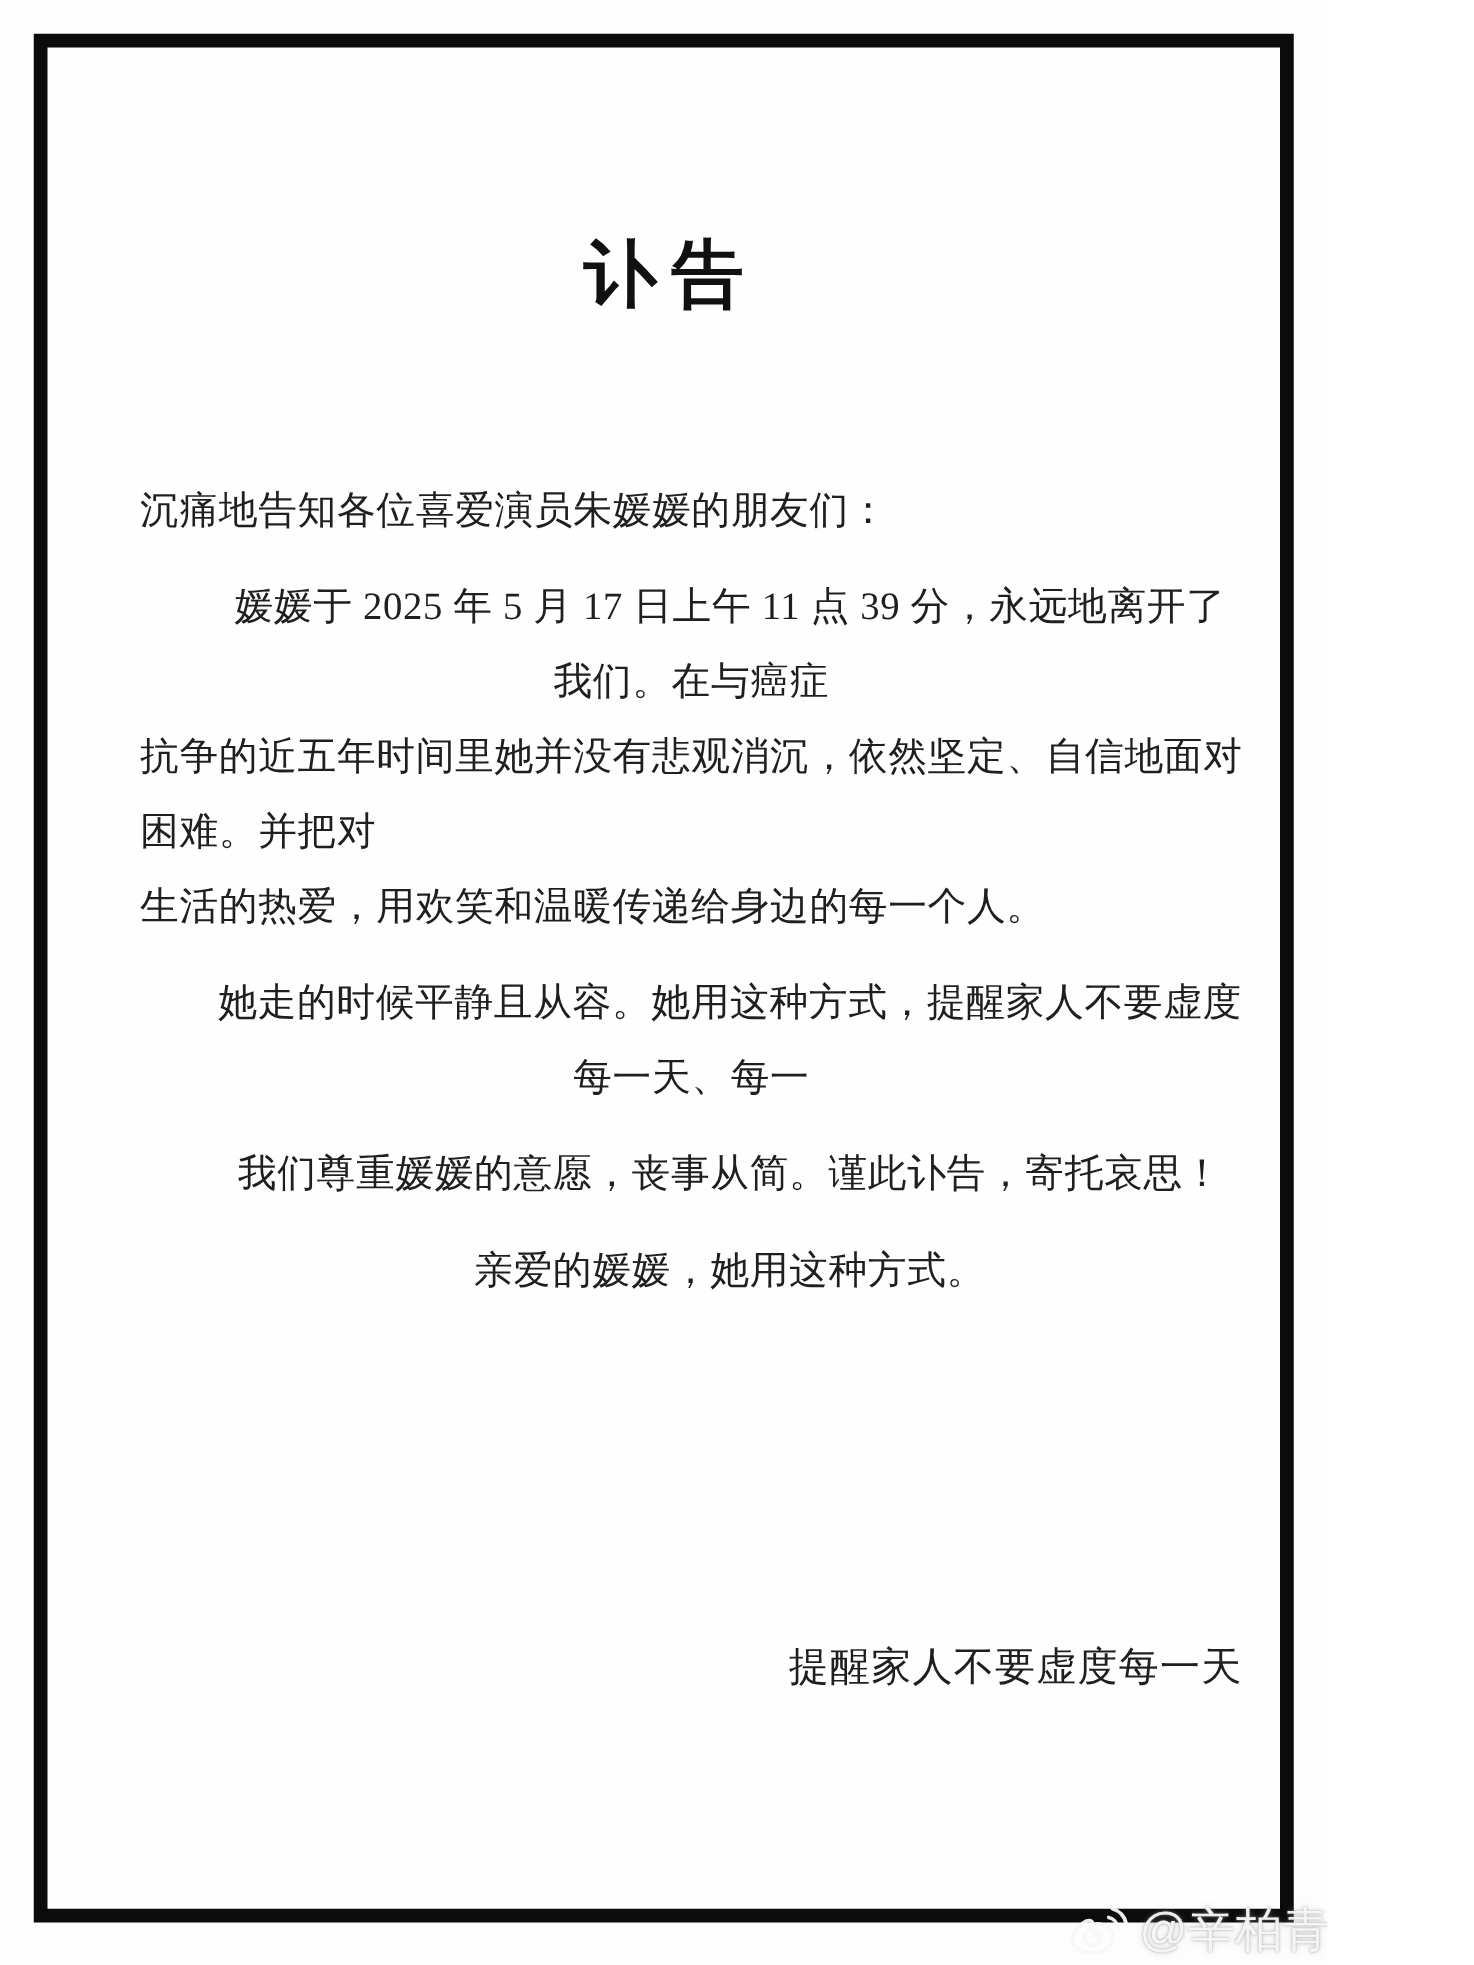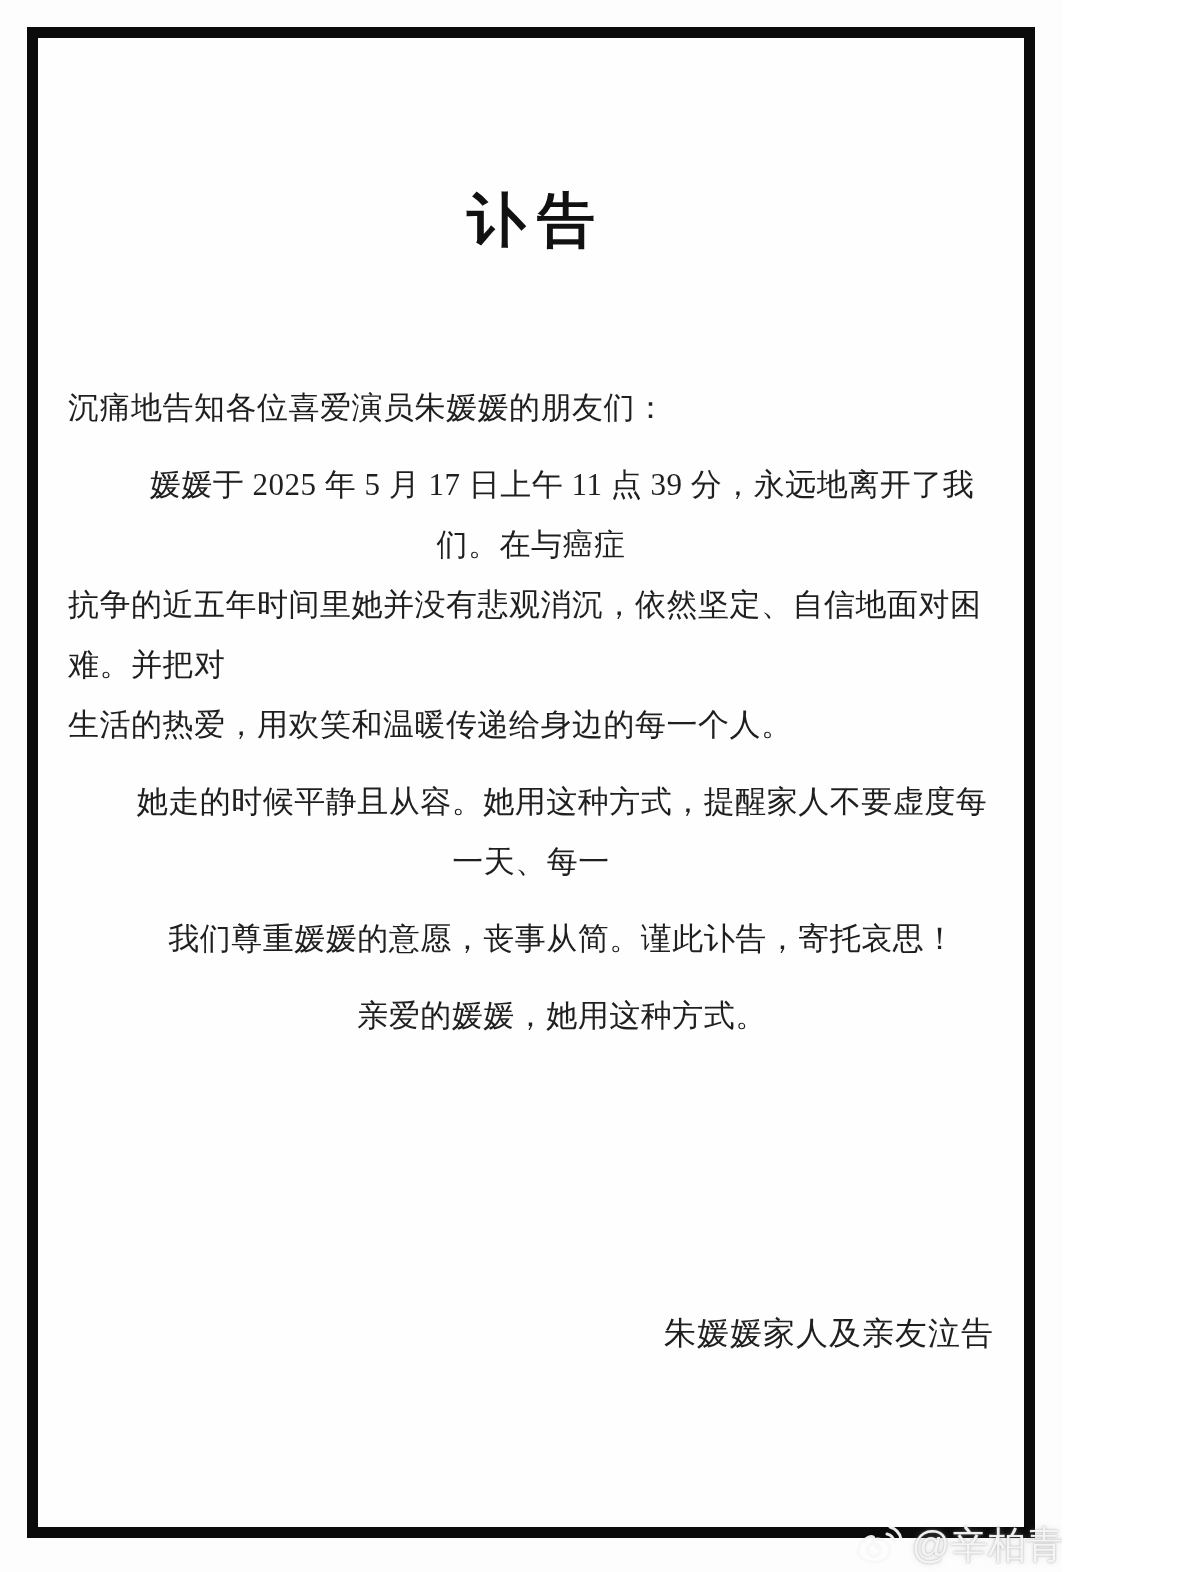--- a/index.html
+++ b/index.html
@@ -32,20 +32,21 @@
     line-height: 60px;
     letter-spacing: 12px;
     text-indent: 12px; 
     color: #111111;
   }
   .doc-body {
     margin-top: 128px;
     font-size: 31px;
     line-height: 60px;
     letter-spacing: 0.5px;
+    margin-left: 44px;
   }
   .para { margin-bottom: 17px; }
   .line { text-align: left; }
   .line.first-indent { text-indent: 2em; text-align: center; }
   .signature {
     margin-top: 257px;
     text-align: right;
     font-size: 32px;
     line-height: 60px;
     letter-spacing: 1px;
@@ -91,21 +92,21 @@
       </div>
 
       <div class="para">
         <p class="line first-indent">我们尊重媛媛的意愿，丧事从简。谨此讣告，寄托哀思！</p>
       </div>
 
       <div class="para">
         <p class="line first-indent">亲爱的媛媛，她用这种方式。</p>
       </div>
 
-      <div class="signature">朱媛媛家人及亲友泣告</div>
+      <div class="signature">提醒家人不要虚度每一天</div>
     </div>
   </div>
 
   <div class="watermark">
     <span>
       <svg width="50" height="44" viewBox="0 0 50 44" fill="none" xmlns="http://www.w3.org/2000/svg">
 
         <path d="M24 16 C31 16 37 20 37 27 C37 34 30 39 21 39 C12 39 5 35 5 28 C5 23 9 18 14 15 C17 13 20 13 21 15 C22 16 21 18 20 19" stroke="rgba(248,248,248,0.95)" stroke-width="3" stroke-linecap="round" fill="none"></path>
         <circle cx="21" cy="27" r="6.5" stroke="rgba(248,248,248,0.95)" stroke-width="3" fill="none"></circle>
         <circle cx="23.5" cy="24.5" r="2.4" fill="rgba(248,248,248,0.95)"></circle>

